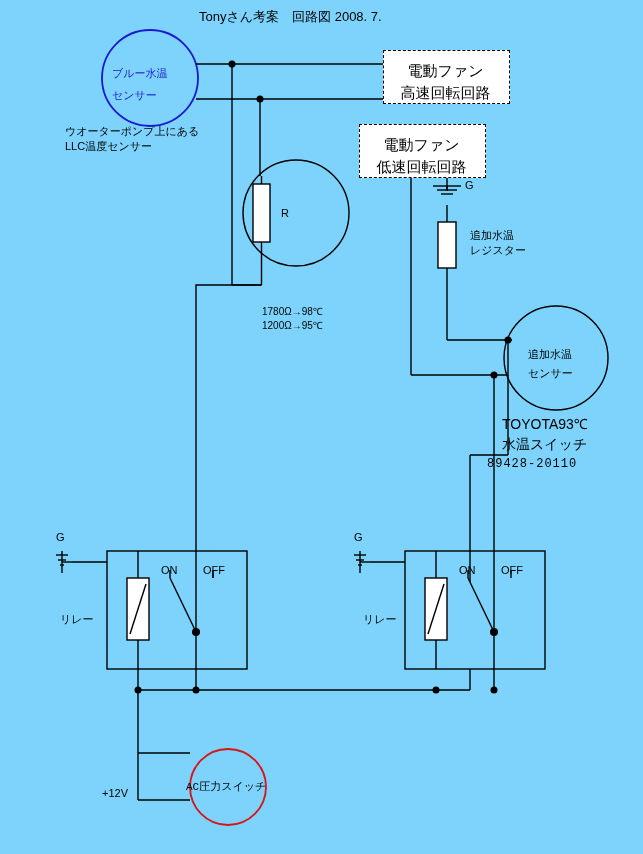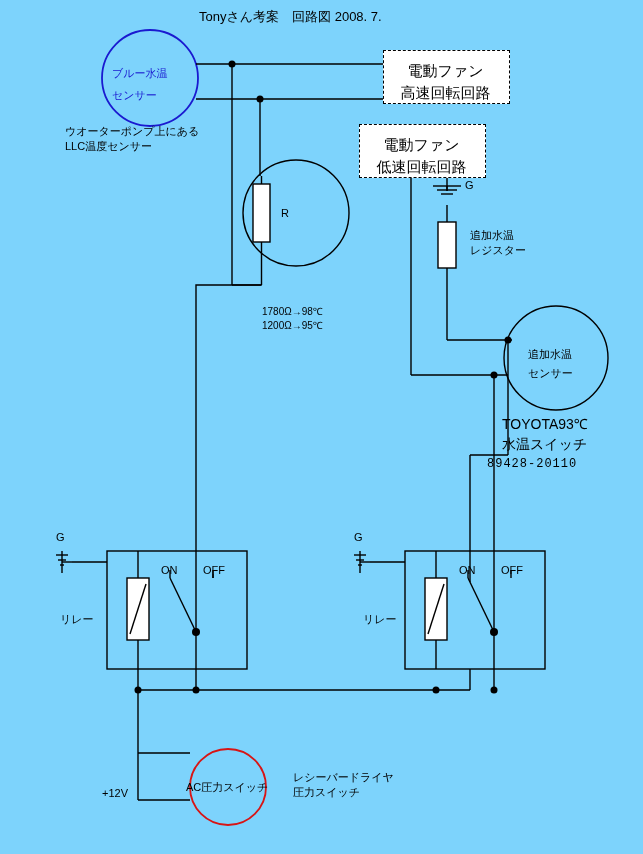--- a/index.html
+++ b/index.html
@@ -216,19 +216,17 @@
   <div class="lbl" style="left:56px; top:530px;">G</div>
   <div class="lbl" style="left:60px; top:612px;">リレー</div>
   <div class="lbl" style="left:161px; top:563px;">ON</div>
   <div class="lbl" style="left:203px; top:563px;">OFF</div>
 
   <div class="lbl" style="left:354px; top:530px;">G</div>
   <div class="lbl" style="left:363px; top:612px;">リレー</div>
   <div class="lbl" style="left:459px; top:563px;">ON</div>
   <div class="lbl" style="left:501px; top:563px;">OFF</div>
 
-  <div class="lbl redtxt" style="left:186px; top:780px;">AC圧力スイッチ</div>
-  <div class="lbl" style="left:293px; top:770px;">レシーバードライヤ
-圧力スイッチ</div>
+  <div class="lbl redtxt" style="left:186px; top:780px;font-family:Liberation Mono, monospace;">AC圧力スイッチ</div>
 
   <div class="lbl" style="left:102px; top:786px;">+12V</div>
 
 </div>
 
 </body></html>

